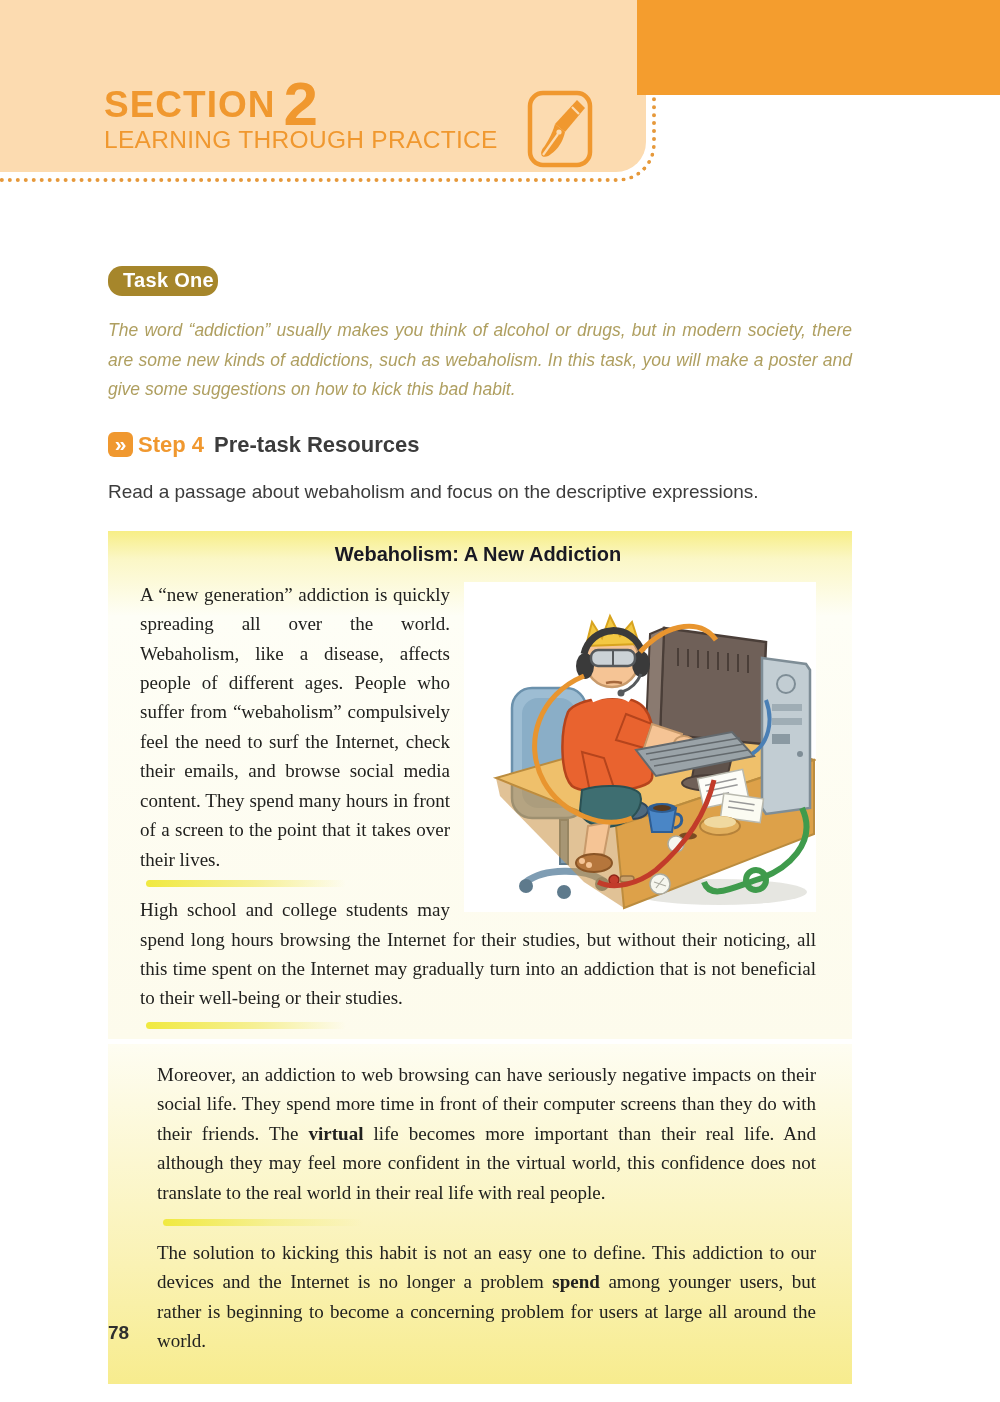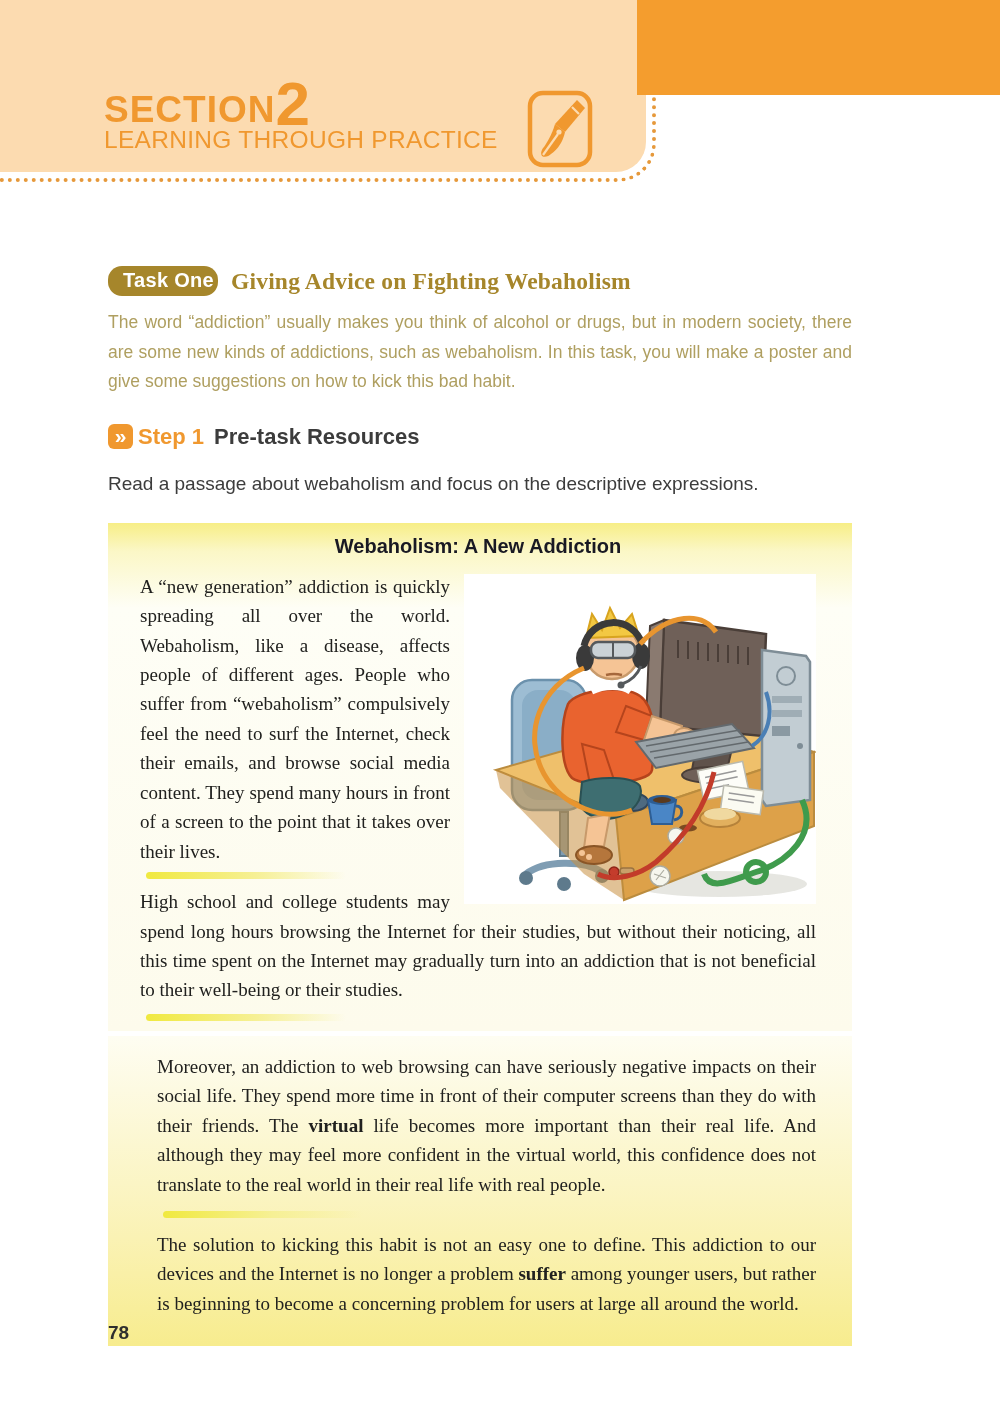--- a/index.html
+++ b/index.html
@@ -15,41 +15,42 @@
   .banner::after{
     content:"";position:absolute;left:-6px;top:-6px;right:-10px;bottom:-10px;
     border-right:4px dotted #E6993B;border-bottom:4px dotted #E6993B;
     border-bottom-right-radius:38px;pointer-events:none;
   }
   .orange-block{
     position:absolute;right:0;top:0;width:363px;height:95px;
     background:#F49D2E;z-index:2;
   }
   .banner-text{position:absolute;left:104px;top:80px;color:#F0982F;z-index:3;}
-  .section-line{display:flex;align-items:flex-end;gap:0;}
+  .section-line{display:flex;align-items:center;gap:8px;}
   .section-word{font-size:37px;font-weight:bold;letter-spacing:1px;line-height:1;}
   .section-num{font-size:62px;font-weight:bold;line-height:0.78;}
   .section-sub{font-size:24.5px;font-weight:normal;margin-top:0;letter-spacing:0.3px;line-height:1;}
   .pen-icon{position:absolute;left:527px;top:90px;z-index:3;}
 
   
   .content{position:absolute;left:108px;top:266px;width:744px;}
 
   .task-row{display:flex;align-items:center;gap:13px;}
   .task-badge{
     background:#A6862B;color:#ffffff;font-weight:bold;font-size:20px;
     padding:4px 4px 6px 15px;border-radius:14px;line-height:1;letter-spacing:0.3px;
   }
   .task-title{
     font-family:"Liberation Serif", serif;font-weight:bold;font-size:23.5px;
     color:#A6862B;letter-spacing:0.2px;
   }
   .task-intro{
-    margin-top:12px;color:#AF9F60;font-size:17.5px;line-height:1.69;
+    margin-top:20px;color:#AF9F60;font-size:17.5px;line-height:1.69;
     text-align:justify;
+    font-style:italic;
   }
   .step-row{margin-top:27px;display:flex;align-items:center;gap:5px;}
   .step-chevron-badge{
     width:25px;height:25px;background:#F0982F;border-radius:6px;color:#ffffff;
     font-weight:bold;font-size:21px;display:flex;align-items:center;justify-content:center;
     line-height:1;padding-bottom:3px;box-sizing:border-box;
   }
   .step-label{color:#F0982F;font-weight:bold;font-size:22px;}
   .step-title{color:#3C3C3C;font-weight:bold;font-size:22px;margin-left:5px;text-align:center;}
   .instruction{margin-top:23px;color:#3C3C3C;font-size:19px;}
@@ -110,28 +111,27 @@
     <span class="section-word">SECTION</span>
     <span class="section-num">2</span>
   </div>
   <div class="section-sub">LEARNING THROUGH PRACTICE</div>
 </div>
 
 <div class="content">
 
   <div class="task-row">
     <span class="task-badge">Task One</span>
-    <span class="task-title">Giving Advice on Fighting Webaholism</span>
   </div>
 
   <div class="task-intro">The word “addiction” usually makes you think of alcohol or drugs, but in modern society, there are some new kinds of addictions, such as webaholism. In this task, you will make a poster and give some suggestions on how to kick this bad habit.</div>
 
   <div class="step-row">
     <span class="step-chevron-badge">»</span>
-    <span class="step-label">Step 1</span>
+    <span class="step-label">Step 4</span>
     <span class="step-title">Pre-task Resources</span>
   </div>
 
   <div class="instruction">Read a passage about webaholism and focus on the descriptive expressions.</div>
 
   <div class="passage-box">
     <div class="box-top">
       <div class="passage-title">Webaholism: A New Addiction</div>
 
       <div class="illustration-float">
@@ -250,19 +250,19 @@
       <div class="hl"></div>
       <p class="para"><span>High school and college students may spend long hours browsing the Internet for their studies, but without their noticing, all this time spent on the Internet may gradually turn into an addiction that is not beneficial to their well-being or their studies.</span></p>
       <div class="hl mid"></div>
     </div>
 
     <div class="box-gap"></div>
 
     <div class="box-bottom">
       <p class="para"><span>Moreover, an addiction to web browsing can have seriously negative impacts on their social life. They spend more time in front of their computer screens than they do with their friends. The </span><span class="b">virtual</span><span> life becomes more important than their real life. And although they may feel more confident in the virtual world, this confidence does not translate to the real world in their real life with real people.</span></p>
       <div class="hl"></div>
-      <p class="para"><span>The solution to kicking this habit is not an easy one to define. This addiction to our devices and the Internet is no longer a problem </span><span class="b">suffer</span><span> among younger users, but rather is beginning to become a concerning problem for users at large all around the world.</span></p>
+      <p class="para"><span>The solution to kicking this habit is not an easy one to define. This addiction to our devices and the Internet is no longer a problem </span><span class="b">spend</span><span> among younger users, but rather is beginning to become a concerning problem for users at large all around the world.</span></p>
     </div>
   </div>
 
 </div>
 
 <div class="page-num">78</div>
 
 </body></html>

